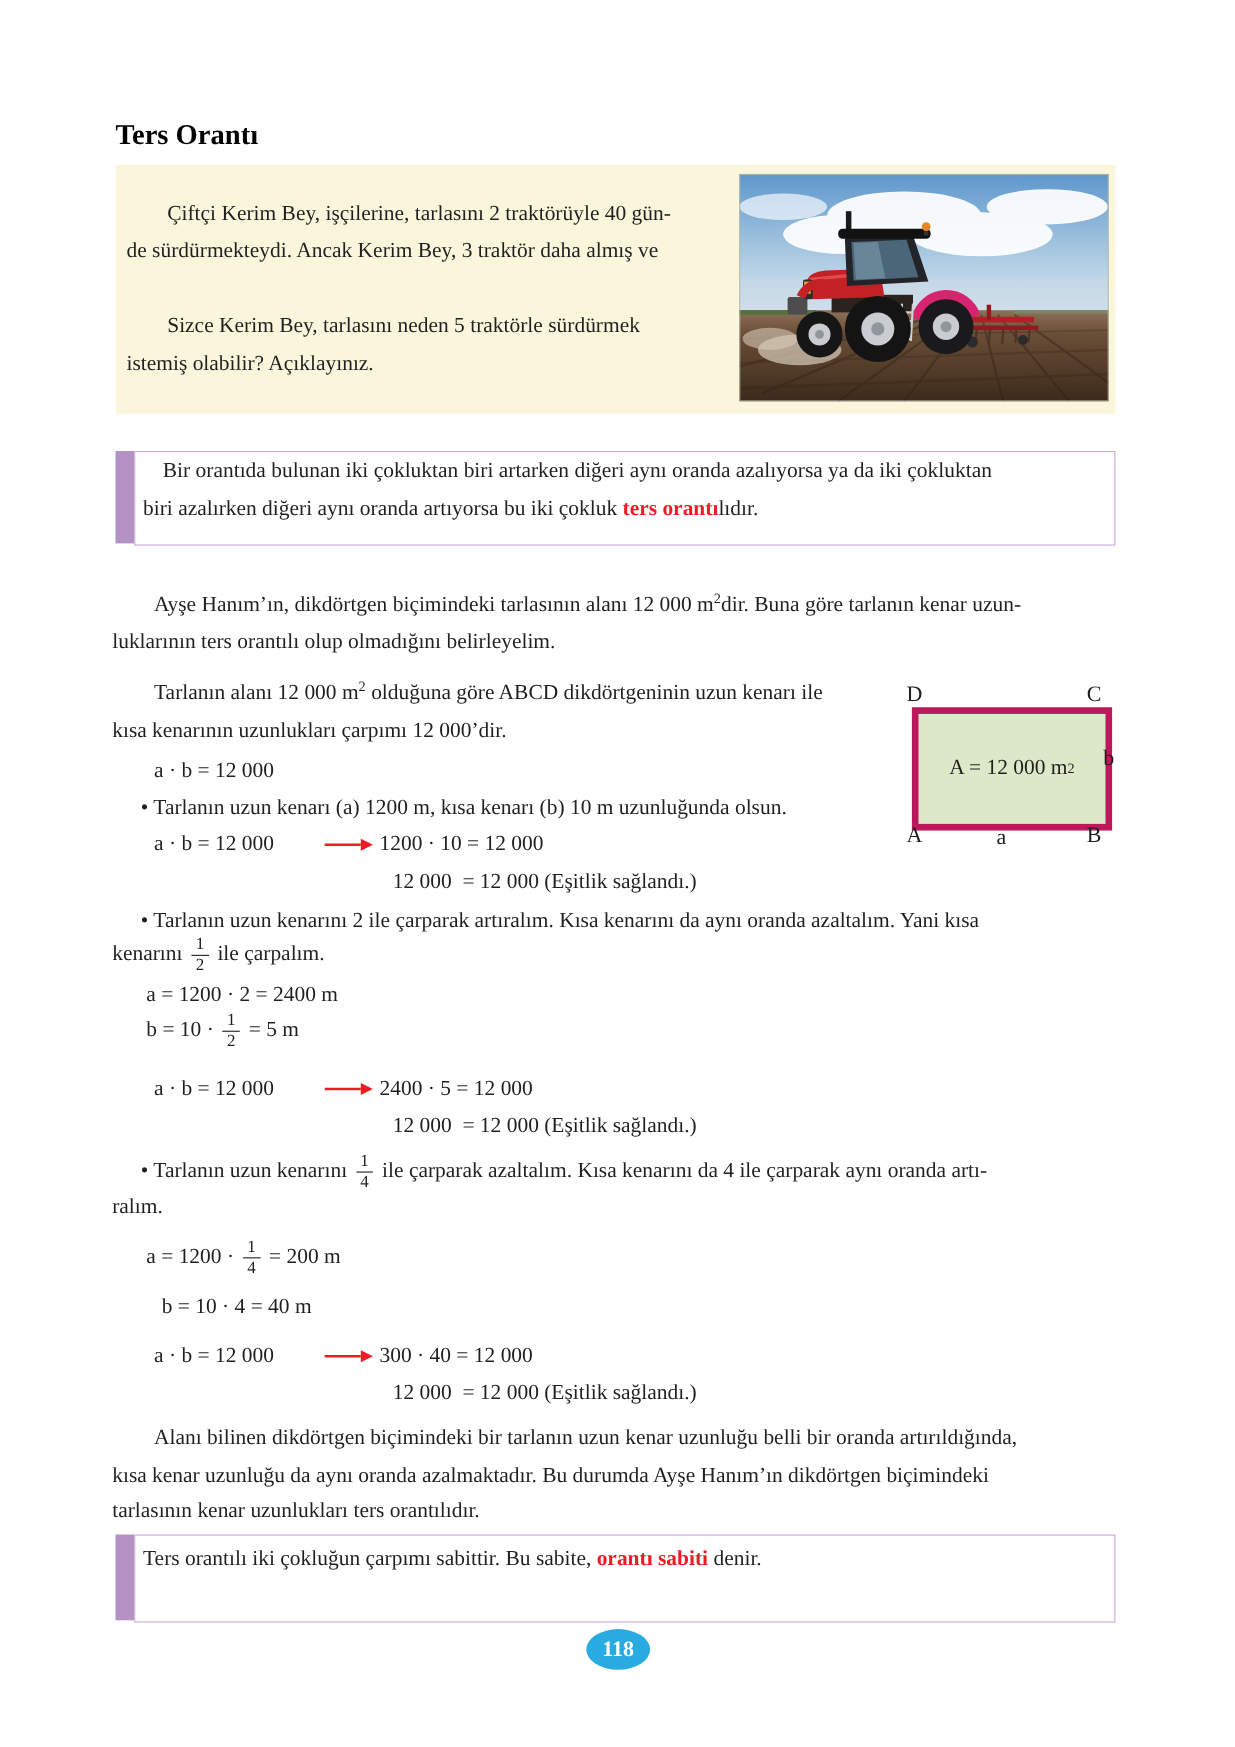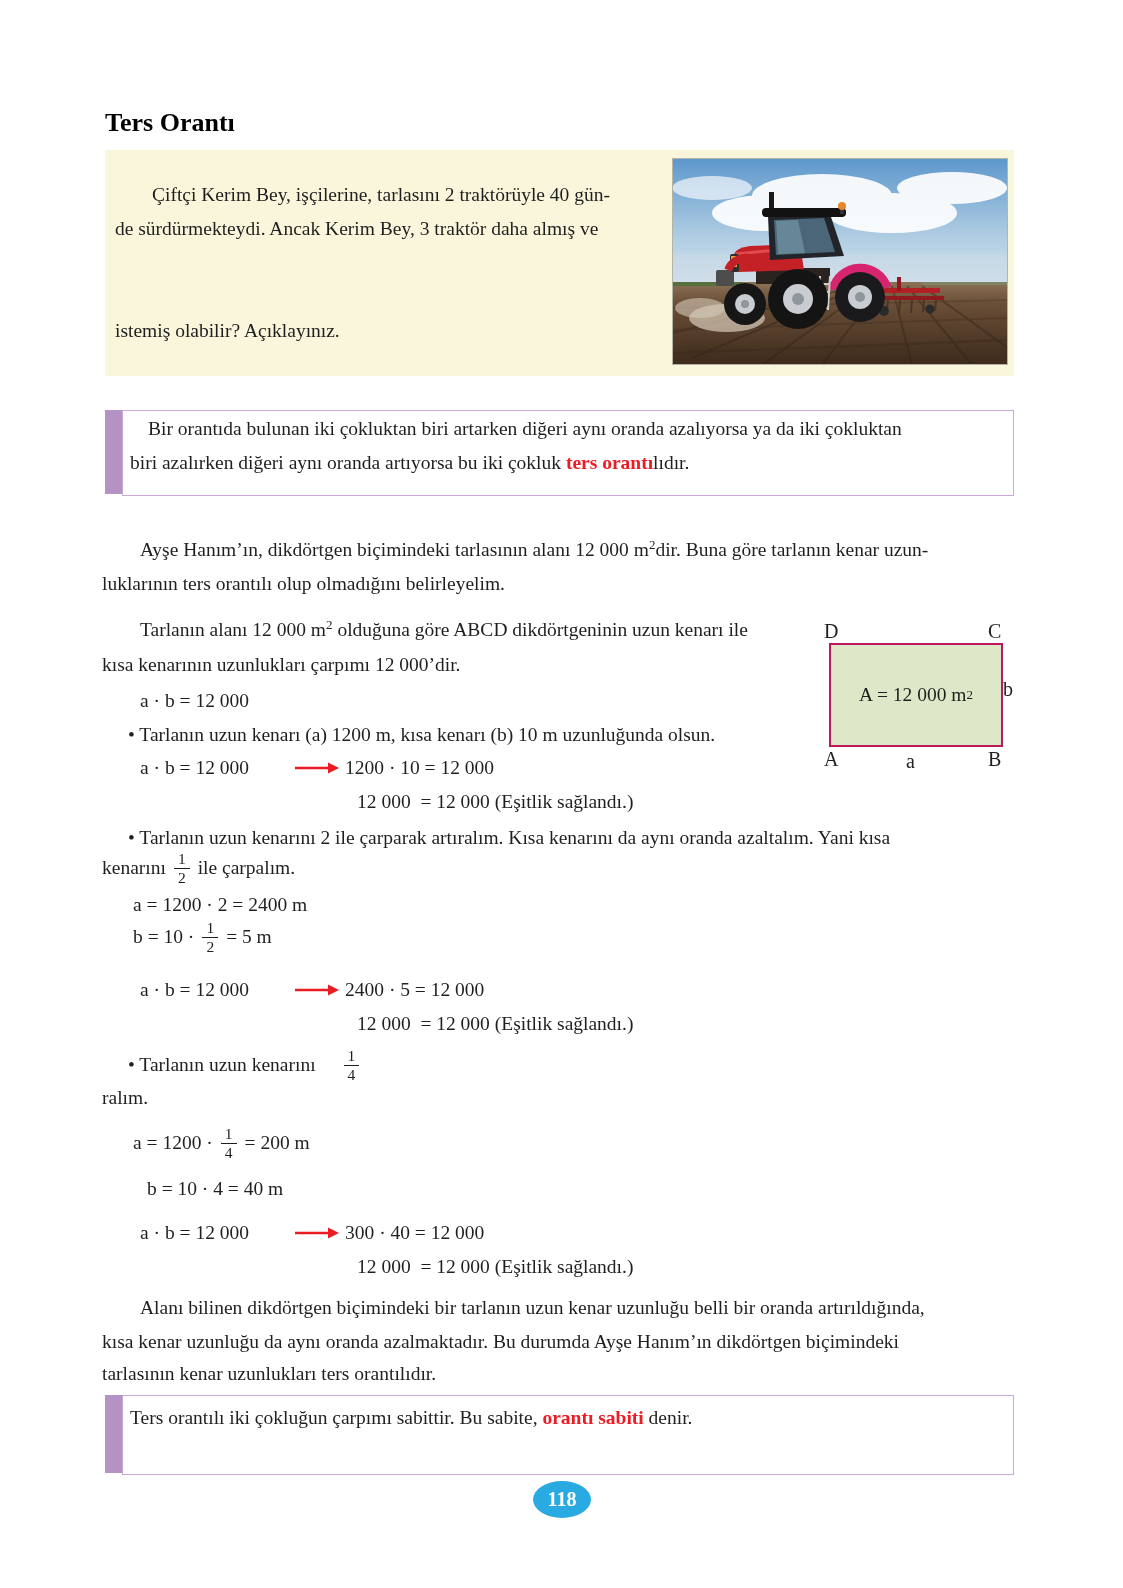--- a/index.html
+++ b/index.html
@@ -14,37 +14,38 @@
   .frac span{padding:0 4px;}
   .frac .den{border-top:1.7px solid #1f1f1f;}
   sup.sq{font-size:13px;vertical-align:7px;line-height:0;}
   .red{color:#ED1C24;font-weight:bold;}
   .intro{position:absolute;left:105px;top:150px;width:909px;height:226px;background:#FAF6DC;}
   .photo{position:absolute;left:672px;top:158px;width:336px;height:207px;}
   .defbar{position:absolute;left:105px;width:17px;background:#B493C4;}
   .defbox{position:absolute;left:122px;width:890px;background:#fff;border:1.5px solid #C9A9D8;}
   .arrow{position:absolute;width:44px;height:14px;}
   .fig-rect{position:absolute;left:829px;top:643px;width:170px;height:100px;background:#DCE8C8;
-            border:2px solid #be185d;display:flex;align-items:center;justify-content:center;
+            border:6px solid #be185d;display:flex;align-items:center;justify-content:center;
             font-size:19.5px;color:#1f1f1f;}
   .fig-label{position:absolute;font-size:20px;color:#1f1f1f;}
   .badge{position:absolute;left:533px;top:1481px;width:58px;height:37px;background:#29ABE2;
          border-radius:50%;color:#fff;font-weight:bold;font-size:20px;
          display:flex;align-items:center;justify-content:center;}
 </style>
 </head>
 <body>
 
 <div class="page">
 
   <div class="title">Ters Orantı</div>
 
   <div class="intro"></div>
   <div class="line" style="left:152px;top:182px;">Çiftçi Kerim Bey, işçilerine, tarlasını 2 traktörüyle 40 gün-</div>
   <div class="line" style="left:115px;top:216px;">de sürdürmekteydi. Ancak Kerim Bey, 3 traktör daha almış ve</div>
+  <div class="line" style="left:152px;top:284px;">Sizce Kerim Bey, tarlasını neden 5 traktörle sürdürmek</div>
   <div class="line" style="left:115px;top:318px;">istemiş olabilir? Açıklayınız.</div>
 
   <div class="photo">
     <svg viewBox="0 0 336 207" width="336" height="207">
       <defs>
         <linearGradient id="sky" x1="0" y1="0" x2="0" y2="1">
           <stop offset="0" stop-color="#5d97cc"></stop>
           <stop offset="0.55" stop-color="#a8c8e0"></stop>
           <stop offset="1" stop-color="#dce9f2"></stop>
         </linearGradient>
@@ -181,23 +182,24 @@
     <span>= 5 m</span>
   </div>
   <div class="line" style="left:140px;top:977px;">a · b = 12 000</div>
   <svg class="arrow" style="left:295px;top:983px;" viewBox="0 0 44 14">
       <line x1="0" y1="7" x2="33" y2="7" stroke="#ED1C24" stroke-width="2.4"></line>
       <polygon points="33,1.5 44,7 33,12.5" fill="#ED1C24"></polygon>
     </svg>
   <div class="line" style="left:345px;top:977px;">2400 · 5 = 12 000</div>
   <div class="line" style="left:357px;top:1011px;">12 000  = 12 000 (Eşitlik sağlandı.)</div>
 
-  <div class="mline" style="left:128px;top:1042px;gap:20px;">
+  <div class="mline" style="left:128px;top:1042px;">
     <span>• Tarlanın uzun kenarını</span>
     <span class="frac"><span class="num">1</span><span class="den">4</span></span>
+    <span>ile çarparak azaltalım. Kısa kenarını da 4 ile çarparak aynı oranda artı-</span>
   </div>
   <div class="line" style="left:102px;top:1085px;">ralım.</div>
   <div class="mline" style="left:133px;top:1120px;">
     <span>a = 1200 ·</span>
     <span class="frac"><span class="num">1</span><span class="den">4</span></span>
     <span>= 200 m</span>
   </div>
   <div class="line" style="left:147px;top:1176px;">b = 10 · 4 = 40 m</div>
   <div class="line" style="left:140px;top:1220px;">a · b = 12 000</div>
   <svg class="arrow" style="left:295px;top:1226px;" viewBox="0 0 44 14">

